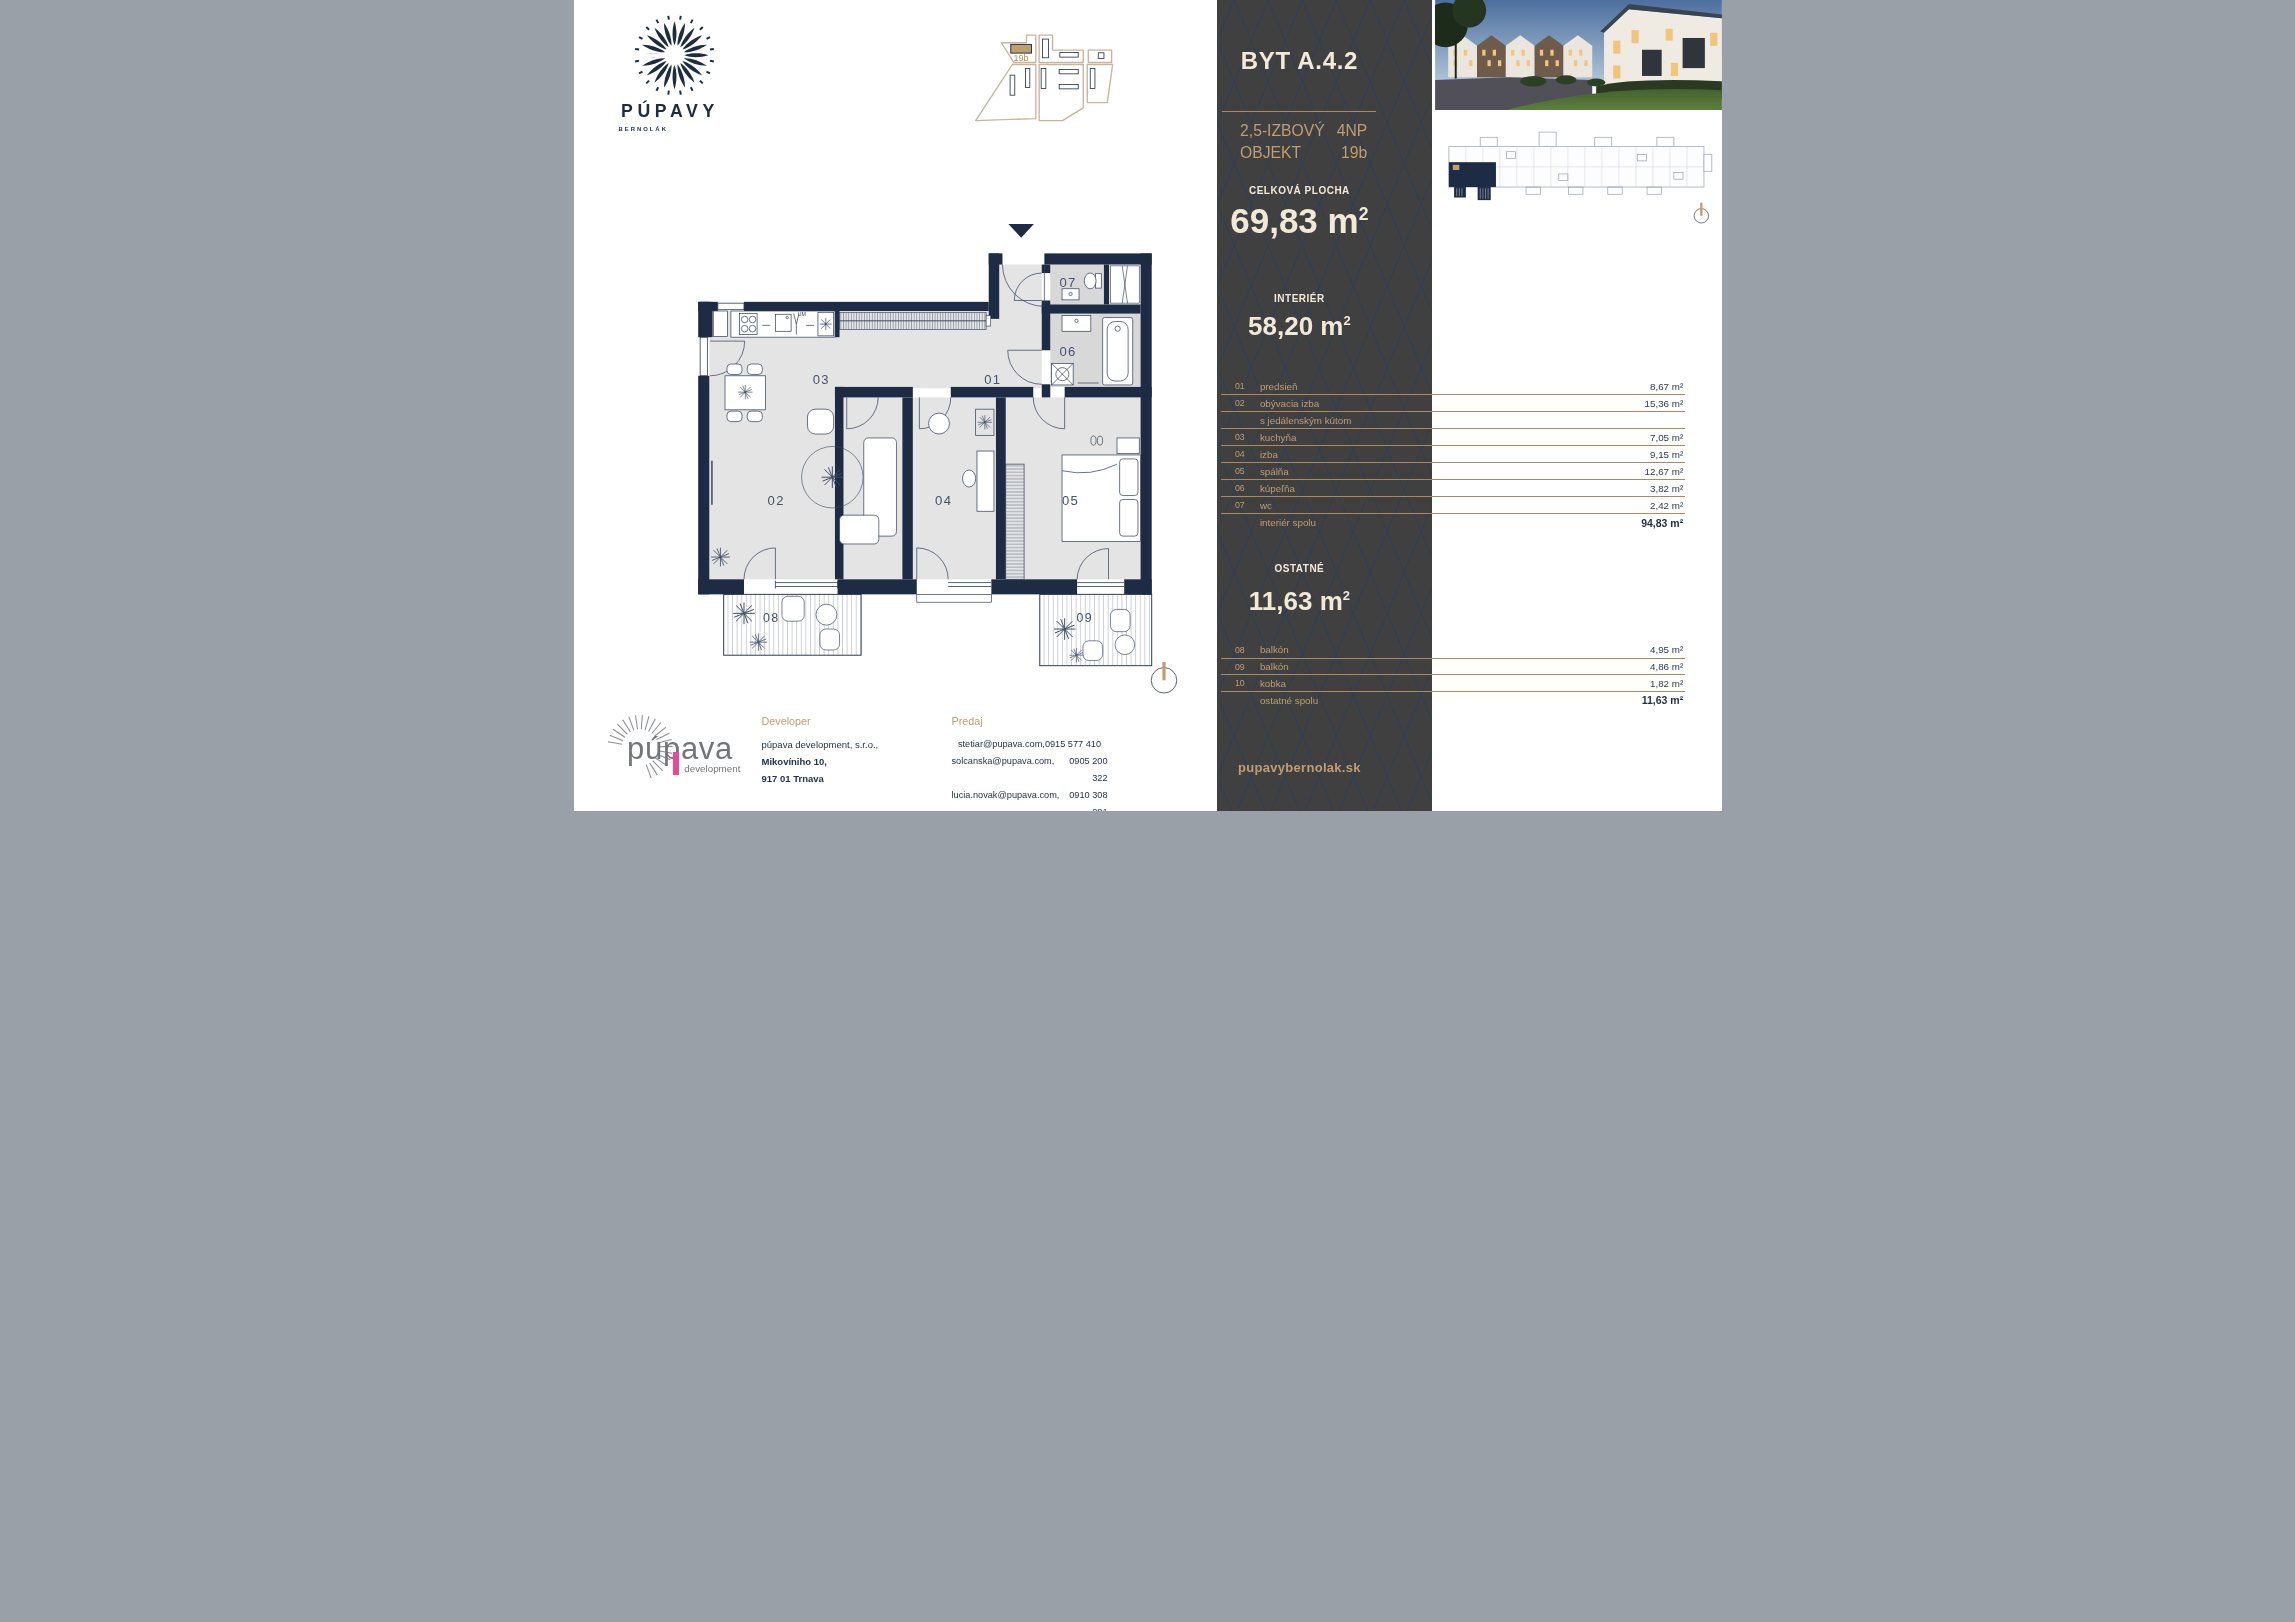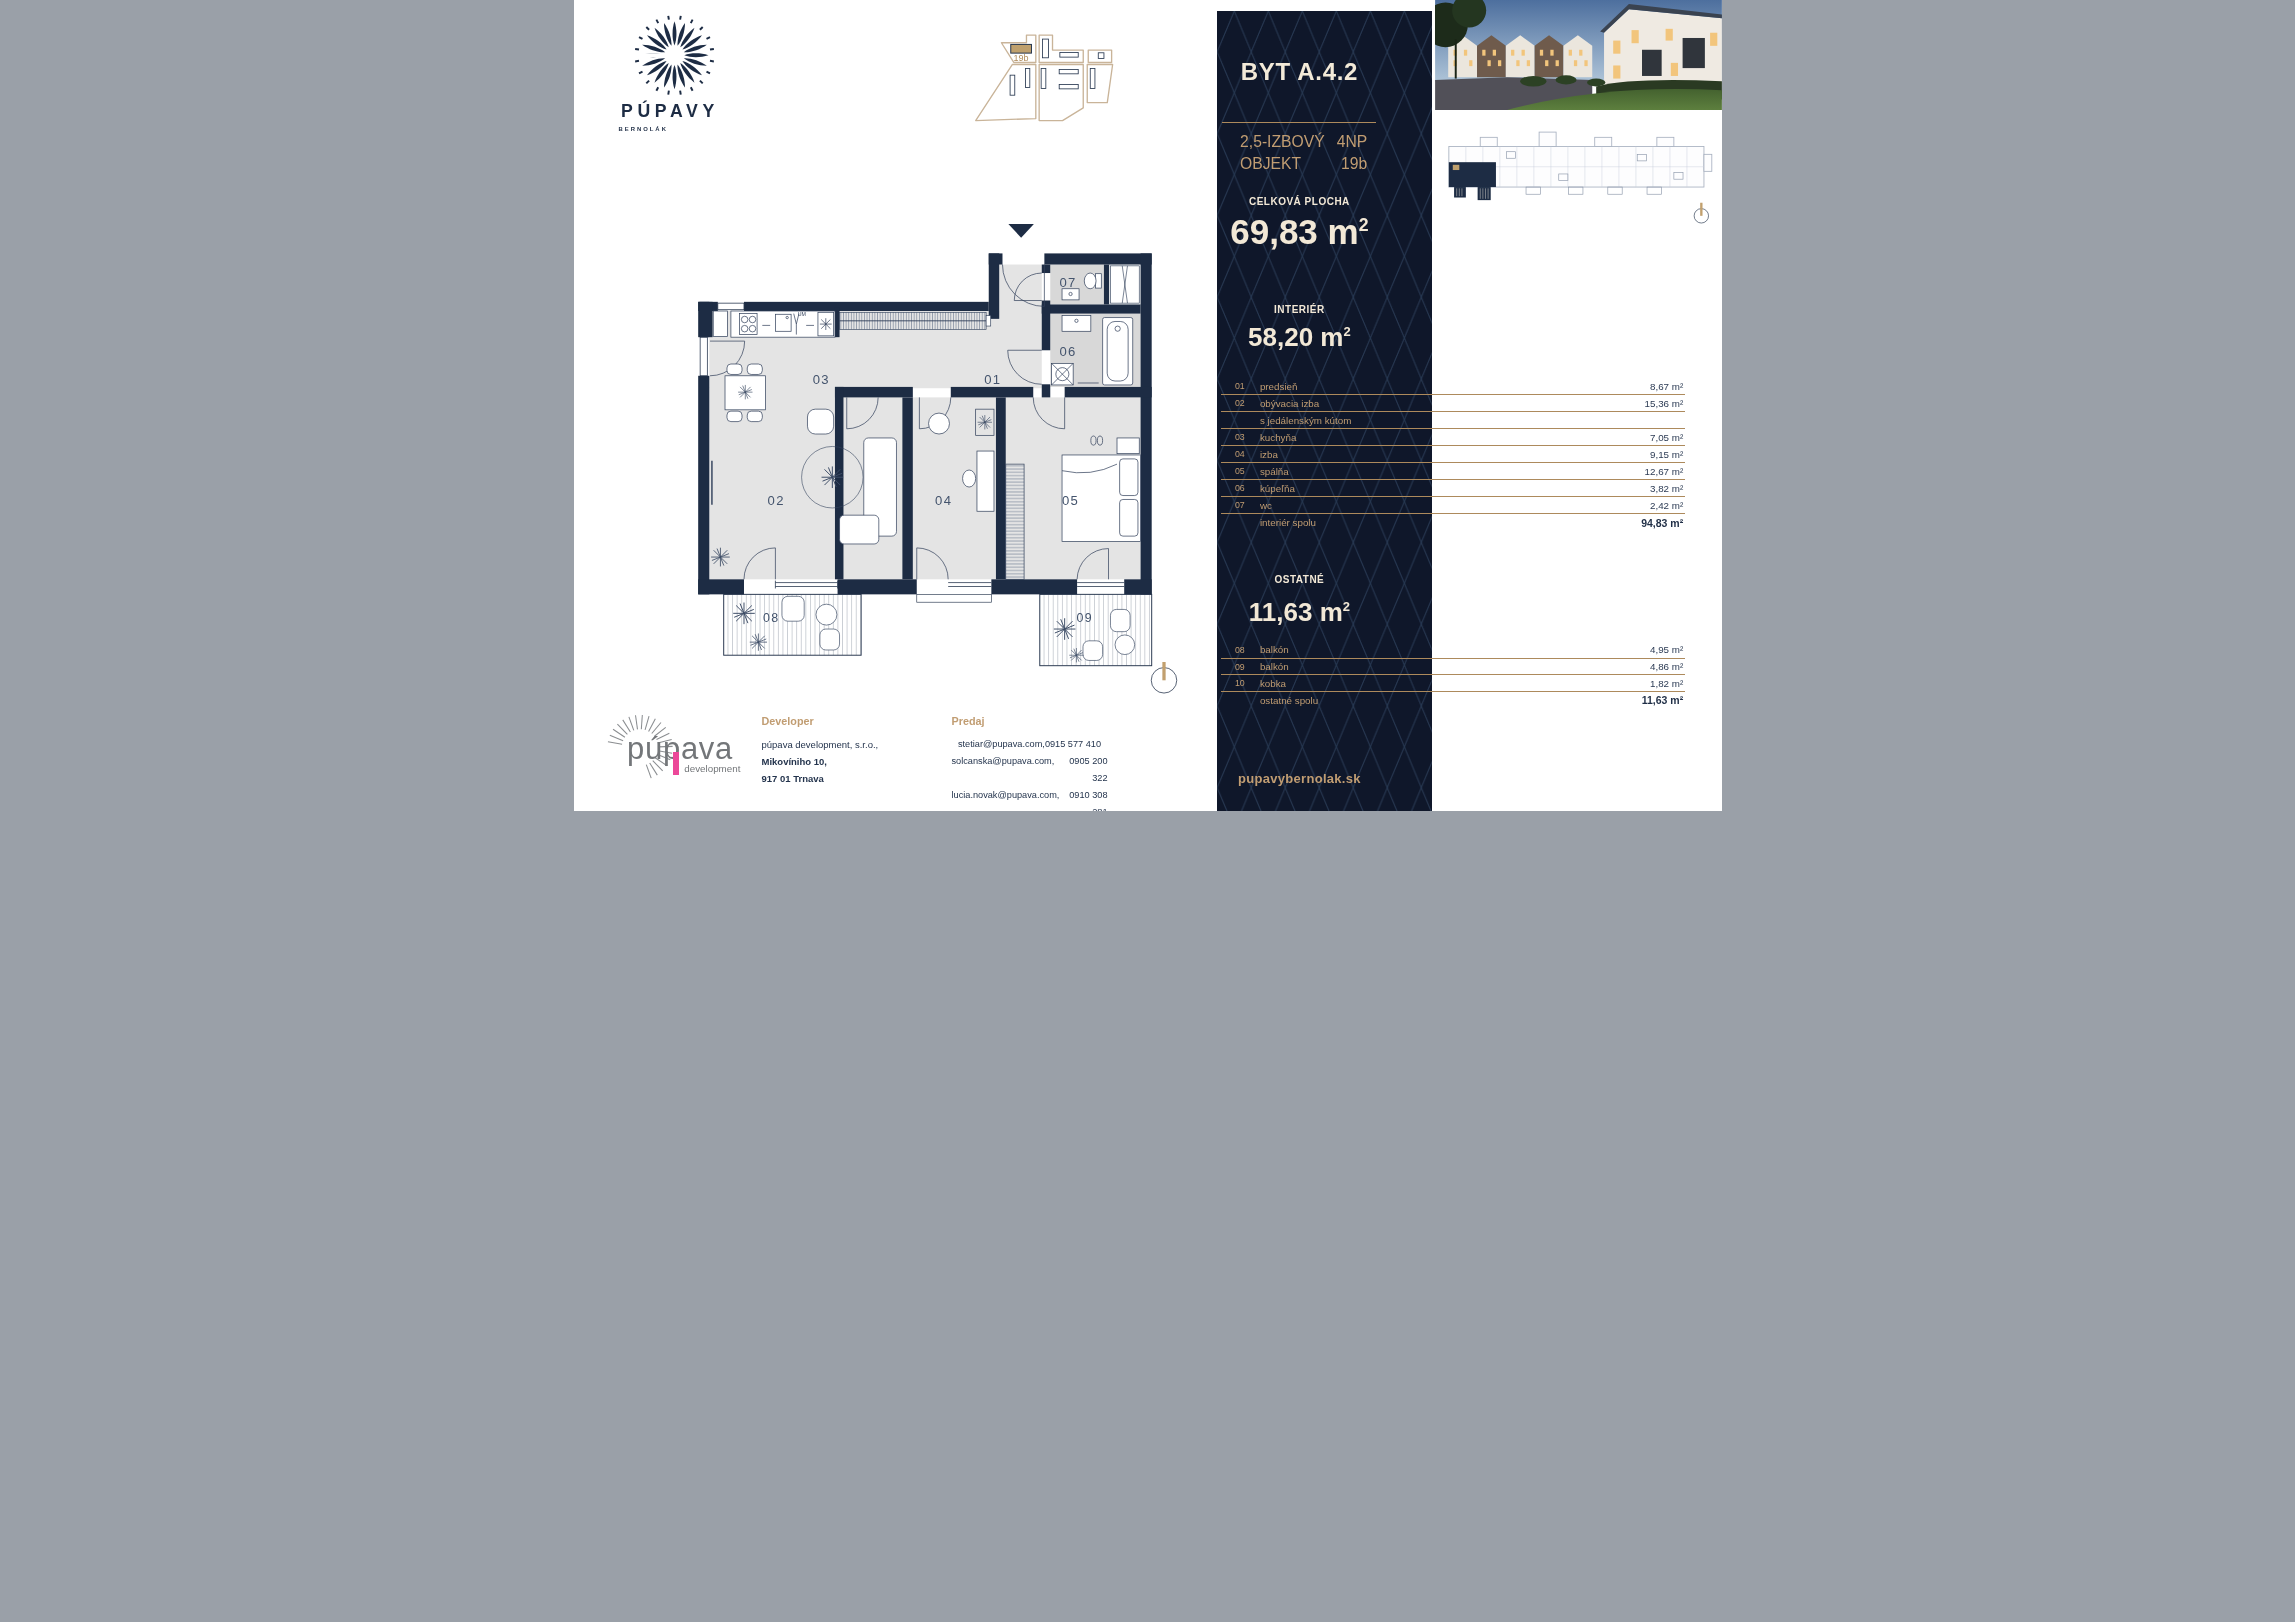--- a/index.html
+++ b/index.html
@@ -4,21 +4,21 @@
 <style>
 *{box-sizing:border-box;margin:0;padding:0}
 body{margin:0;background:#9aa0a8;font-family:"Liberation Sans",sans-serif}
 .page{position:relative;width:1148px;height:811px;background:#fff;overflow:hidden;margin:0 auto}
 .abs{position:absolute}
 
 .logo{left:43px;top:14.4px;width:115px;text-align:left;color:#1d2c44}
 .brand-name{font-size:17.7px;font-weight:700;letter-spacing:4.6px;color:#1d2c44;margin-top:0px;padding-left:4.6px}
 .brand-sub{font-size:5.9px;font-weight:700;letter-spacing:2px;color:#1d2c44;margin-top:3.3px;padding-left:2px}
 
-.panel{left:643px;top:11px;width:215px;height:811px;background:#0f172a;overflow:hidden}
+.panel{left:643px;top:0;width:215px;height:811px;background:#404040;overflow:hidden}
 .panel svg.pattern{position:absolute;left:0;top:0}
 .pcol{position:absolute;left:5.9px;width:154px;text-align:center}
 .unit-title{top:47px;font-size:24px;font-weight:700;letter-spacing:0.7px;color:#f3ead8}
 .pdivider{position:absolute;left:5.9px;top:111px;width:154px;height:1.3px;background:#ad8a5c}
 .type-grid{position:absolute;left:5.9px;top:120px;width:154px;display:flex;justify-content:space-between;padding:0 9.2px 0 17.7px;color:#c19d72;font-size:15.7px;line-height:21.6px}
 .type-grid .tr{text-align:right}
 .sec-label{font-size:10px;font-weight:700;letter-spacing:0.5px;color:#f2e8d6}
 .big{font-weight:700;color:#f2e8d6;line-height:1}
 .big sup{font-weight:700;vertical-align:super}
 .b1{top:203px;font-size:35px}.b1 sup{font-size:17.7px}
@@ -34,21 +34,21 @@
 #other-rows .room-row{height:16.7px}
 .room-row.rule{border-bottom:1px solid #ad8a5c}
 .rnum{width:25px;margin-left:14.4px;font-size:8.8px;color:#c19d72;flex:none}
 .rname{flex:1;font-size:9.8px;color:#c19d72;white-space:nowrap}
 .rarea{font-size:9.8px;color:#2c3b54;padding-right:1.3px;white-space:nowrap}
 .room-row.total .rarea{font-weight:700;font-size:10.5px;color:#1f2e46}
 
 .devlogo{left:19.6px;top:711px;width:154px;height:88px;color:#797c80}
 .devlogo .main{position:absolute;left:34px;top:19.6px;font-size:31px;letter-spacing:0.7px;color:#737679}
 .devlogo .sub{position:absolute;left:80px;top:41px;font-size:9.8px;color:#737679;border-left:6px solid #ec4899;padding:10.5px 0 1.3px 5.2px}
-.block .blk-head{font-size:10.8px;font-weight:700;color:#c19d72;margin-bottom:5.9px}
+.block .blk-head{font-size:10.8px;font-weight:400;color:#c19d72;margin-bottom:5.9px}
 .block{font-size:9.5px;color:#24344d;line-height:17px}
 .developer-block{left:188px;top:713px;width:164px}
 .sales-block{left:378px;top:713px;width:156px}
 .contact-row{display:flex;justify-content:center}
 .contact-row .email{font-size:9.2px}
 .contact-row .phone{font-size:9.2px;text-align:right}
 .bold{font-weight:700}
 
 text{font-family:"Liberation Sans",sans-serif}
 .roomlbl{fill:#44546d;font-size:20px;letter-spacing:2px}

